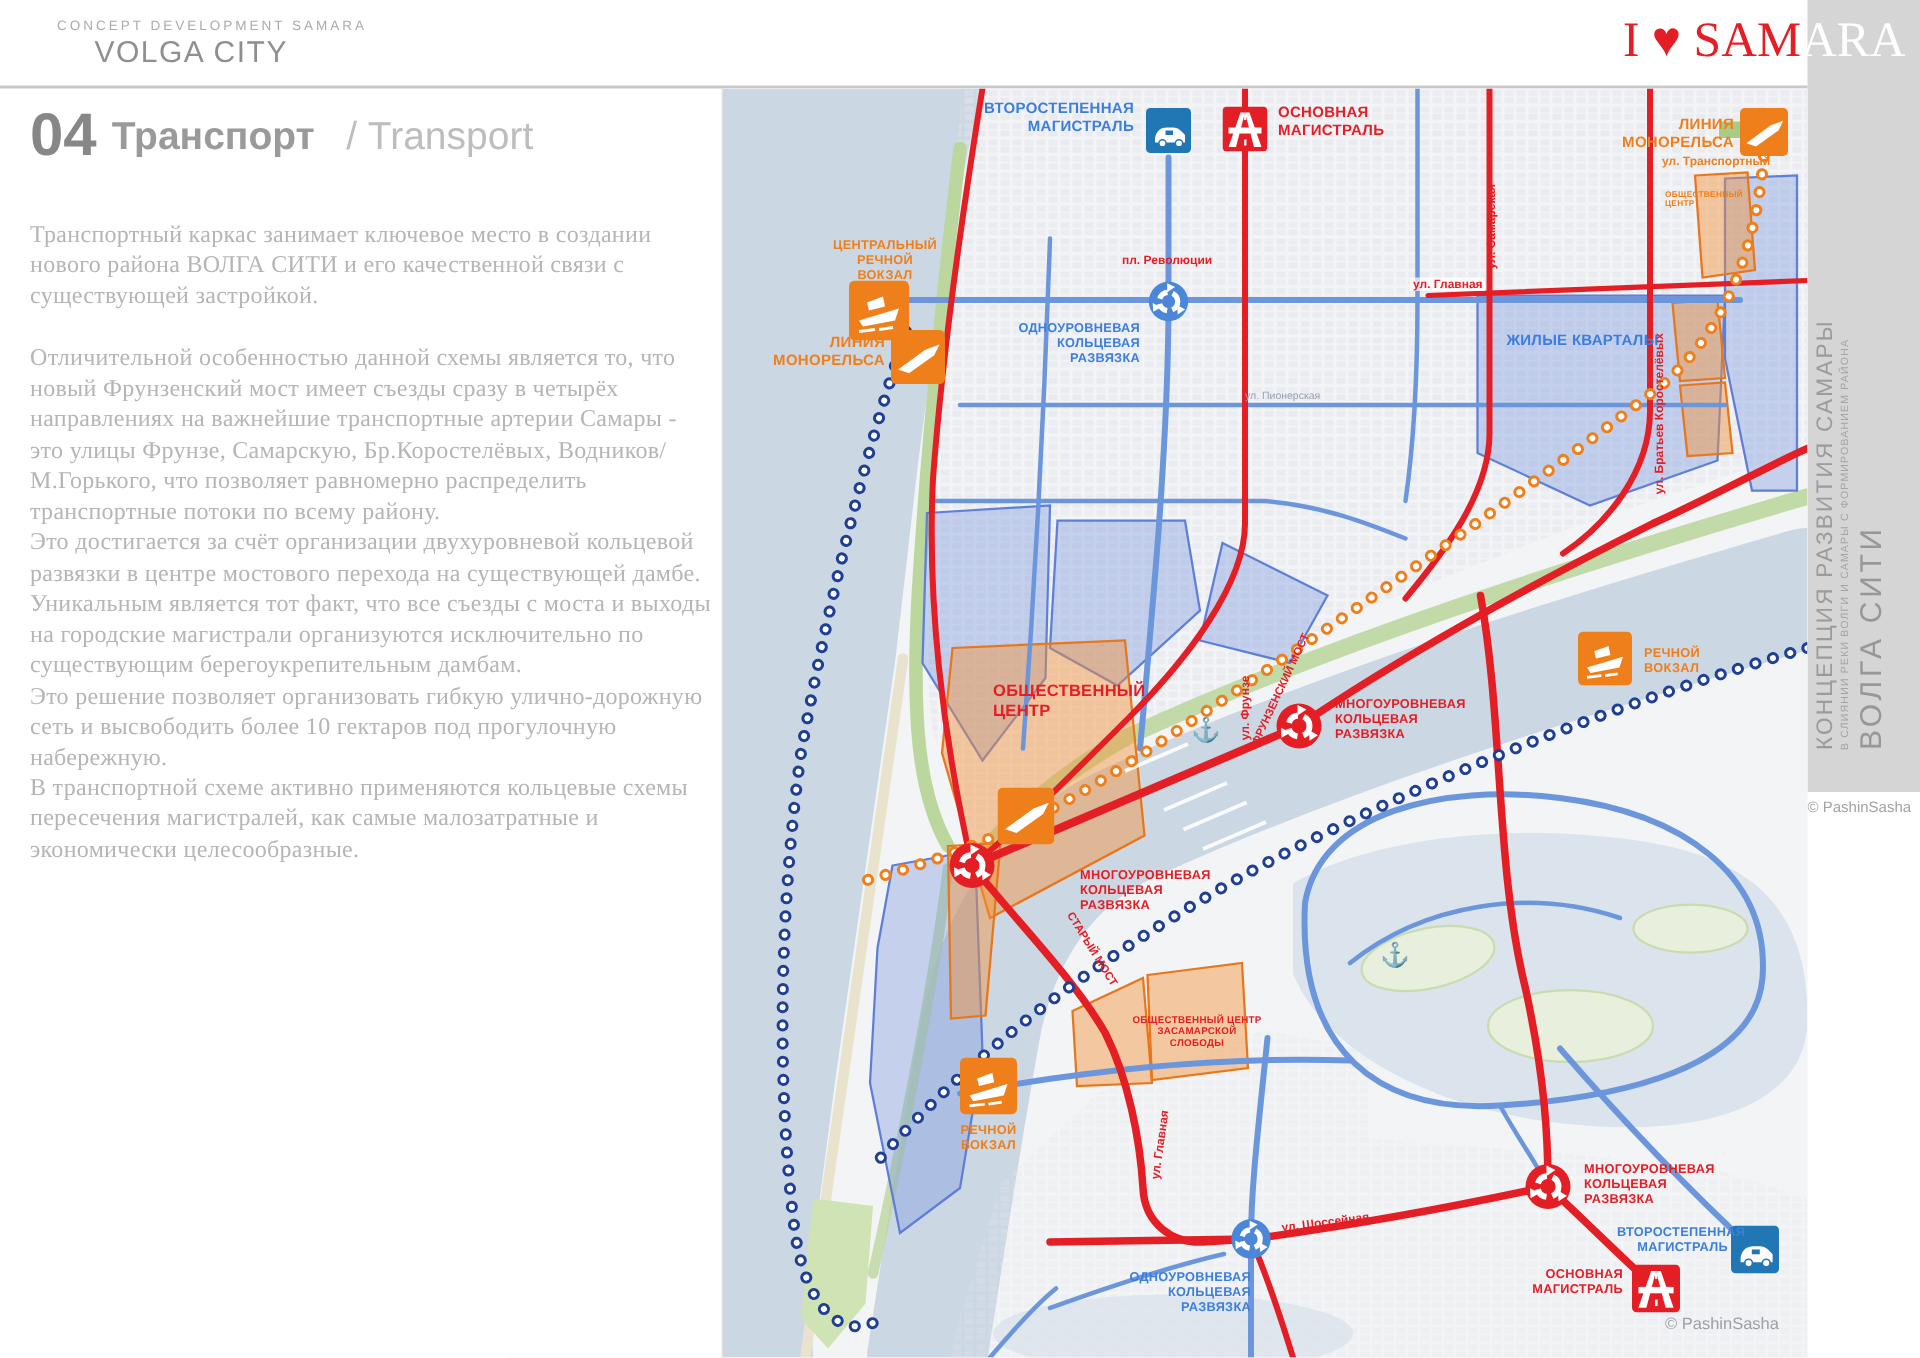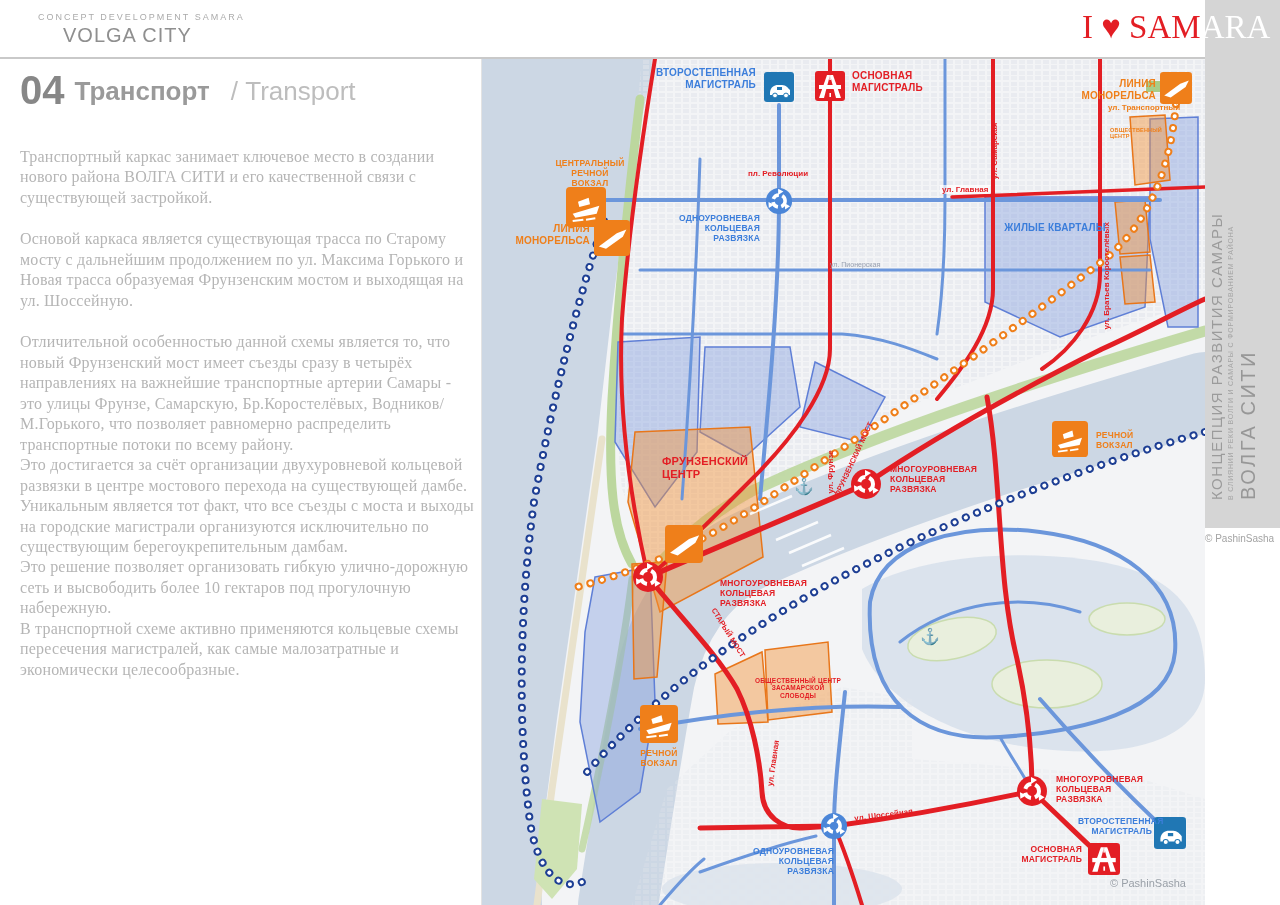--- a/index.html
+++ b/index.html
@@ -81,21 +81,20 @@
   <div class="sb3">ВОЛГА СИТИ</div>
 </div>
 <div class="sidebar-credit">© PashinSasha</div>
 
 <div class="vdiv"></div>
 <div class="title-row">
   <span class="t-num">04</span><span class="t-ru">Транспорт</span><span class="t-en">/ Transport</span>
 </div>
 <div class="text-col">
   <p class="tblock">Транспортный каркас занимает ключевое место в создании нового района ВОЛГА СИТИ и его качественной связи с существующей застройкой.</p>
-  <p class="tblock">Основой каркаса является существующая трасса по Старому мосту с дальнейшим продолжением по ул. Максима Горького и Новая трасса образуемая Фрунзенским мостом и выходящая на ул. Шоссейную.</p>
   <p class="tblock">Отличительной особенностью данной схемы является то, что новый Фрунзенский мост имеет съезды сразу в четырёх  направлениях на важнейшие транспортные артерии Самары - это улицы Фрунзе, Самарскую, Бр.Коростелёвых, Водников/М.Горького, что позволяет равномерно распределить транспортные потоки по всему району.
 Это достигается за счёт организации двухуровневой кольцевой развязки в центре мостового перехода на существующей дамбе.
 Уникальным является тот факт, что все съезды с моста и выходы на городские магистрали организуются исключительно по существующим берегоукрепительным дамбам.
 Это решение позволяет организовать гибкую улично-дорожную сеть и высвободить более 10 гектаров под прогулочную набережную.
 В  транспортной схеме активно применяются кольцевые схемы пересечения магистралей, как самые малозатратные и экономически целесообразные.</p>
 </div>
 
 <div class="map">
 <svg width="723" height="846" viewBox="0 0 723 846">
   <defs>
@@ -264,21 +263,21 @@
   <div class="mlb c-orange t-c sz9" style="left:66px;top:100px;width:84px;">ЦЕНТРАЛЬНЫЙ
 РЕЧНОЙ
 ВОКЗАЛ</div>
   <div class="mlb c-orange t-r" style="left:22px;top:164px;width:86px;">ЛИНИЯ
 МОНОРЕЛЬСА</div>
   <div class="mlb c-blue t-r sz9" style="left:168px;top:155px;width:110px;">ОДНОУРОВНЕВАЯ
 КОЛЬЦЕВАЯ
 РАЗВЯЗКА</div>
   <div class="mlb c-blue t-c" style="left:513px;top:163px;width:120px;">ЖИЛЫЕ КВАРТАЛЫ</div>
   <div class="mlb c-orange sz6" style="left:628px;top:68px;width:52px;">ОБЩЕСТВЕННЫЙ ЦЕНТР</div>
-  <div class="mlb c-red" style="left:180px;top:396px;width:110px;font-size:11px;">ФРУНЗЕНСКИЙ
+  <div class="mlb c-red" style="left:180px;top:396px;width:110px;font-size:11px;">ОБЩЕСТВЕННЫЙ
 ЦЕНТР</div>
   <div class="mlb c-red sz9" style="left:408px;top:406px;width:110px;">МНОГОУРОВНЕВАЯ
 КОЛЬЦЕВАЯ
 РАЗВЯЗКА</div>
   <div class="mlb c-red sz9" style="left:238px;top:520px;width:110px;">МНОГОУРОВНЕВАЯ
 КОЛЬЦЕВАЯ
 РАЗВЯЗКА</div>
   <div class="mlb c-red sz9" style="left:574px;top:716px;width:110px;">МНОГОУРОВНЕВАЯ
 КОЛЬЦЕВАЯ
 РАЗВЯЗКА</div>

